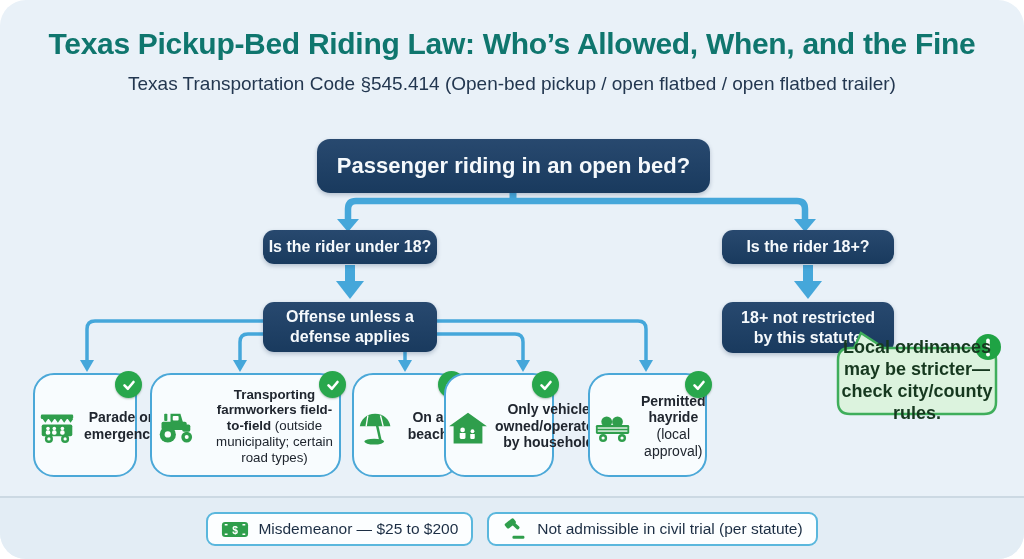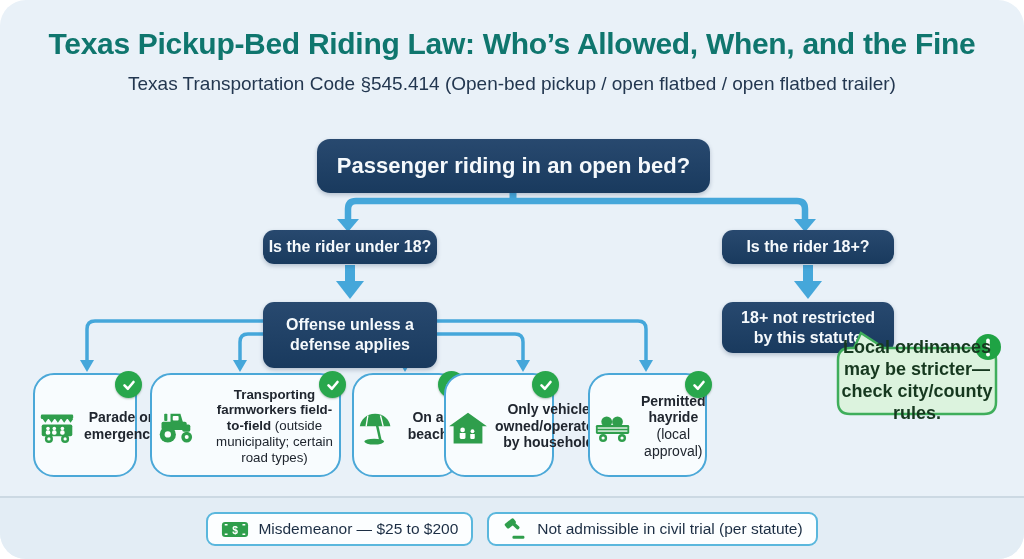--- a/index.html
+++ b/index.html
@@ -13,21 +13,21 @@
   svg.connectors{top:0;left:0;z-index:1;pointer-events:none;}
   .conn{stroke:#45a7da;fill:none;}
   .conn-head{fill:#45a7da;stroke:none;}
 
   .navy{background:linear-gradient(180deg,#28496f,#193a5e);color:#f5f9fc;border-radius:11px;
         display:flex;align-items:center;justify-content:center;text-align:center;
         font-weight:bold;z-index:2;box-shadow:0 2px 4px rgba(20,45,80,.25);}
   .root-box{left:317px;top:139px;width:393px;height:54px;font-size:22px;border-radius:13px;}
   .q-left{left:263px;top:230px;width:174px;height:34px;font-size:16px;}
   .q-right{left:722px;top:230px;width:172px;height:34px;font-size:16px;}
-  .res-left{left:263px;top:302px;width:174px;height:66px;font-size:16px;line-height:1.22;padding:0 6px;box-sizing:border-box;}
+  .res-left{left:263px;top:302px;width:174px;height:50px;font-size:16px;line-height:1.22;padding:0 6px;box-sizing:border-box;}
   .res-right{left:722px;top:302px;width:172px;height:51px;font-size:16px;line-height:1.22;padding:0 10px;box-sizing:border-box;}
 
   .defense{top:373px;height:104px;background:#f8fcfe;border:2.5px solid #4ba8d8;border-radius:21px;
            box-sizing:border-box;z-index:2;display:flex;flex-direction:row;align-items:center;}
   .d1{left:33px;width:104px;}  .d2{left:150px;width:191px;gap:12px;}
   .d3{left:352px;width:108px;} .d4{left:444px;width:110px;} .d5{left:588px;width:119px;}
   .d-icon{margin-top:7px;height:38px;display:flex;align-items:center;justify-content:center;}
   .d-text{margin-top:2px;padding:0 5px;text-align:center;font-size:14px;color:#20262f;line-height:1.18;}
   .d-text b{font-weight:bold;}
   .d2 .d-text{font-size:13.3px;}

